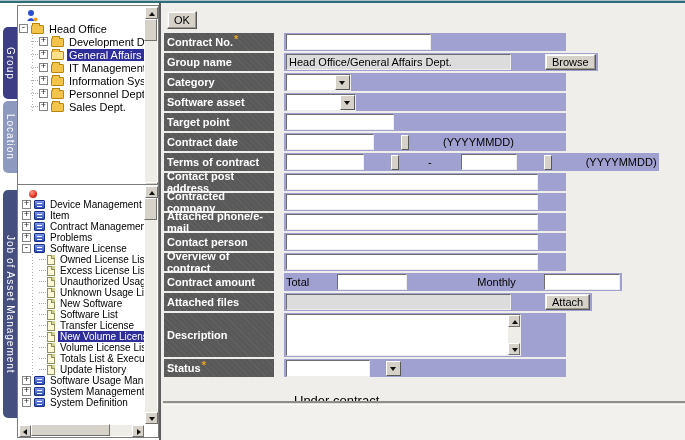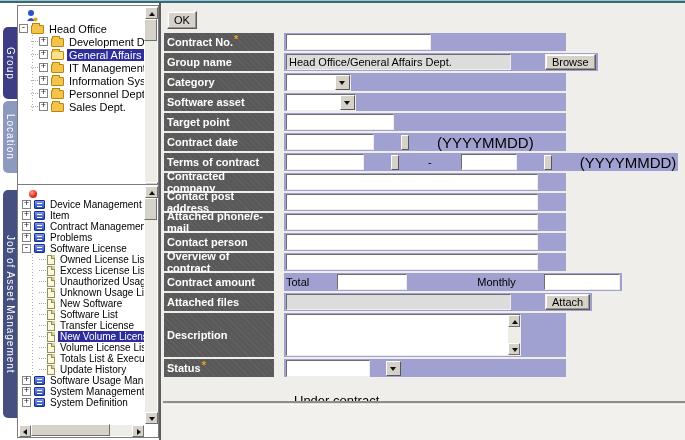--- a/index.html
+++ b/index.html
@@ -80,21 +80,21 @@
             color:#fff; font-weight:bold; font-size:11px; display:flex; align-items:center; padding:0 3px; margin-right:10px; }
   .frow.tall .flabel { align-items:center; }
   .req { color:#f2a51e; font-size:11px; margin-left:1px; position:relative; top:-3px; }
   .fvalue { flex:1; background:#a1a1d1; display:flex; align-items:center; padding:0 2px; font-size:11px; color:#000;gap:27px; }
 
   .txt { height:16px; border:1px solid; border-color:#6e6e6e #eeeeee #eeeeee #6e6e6e; background:#fff; font-size:11px; padding:0 2px; font-family:inherit; }
   .ro { background:#dcdcdc; }
   .w145{width:145px} .w225{width:225px} .w108{width:108px} .w88{width:88px} .w78{width:78px} .w56{width:56px} .w252{width:252px} .w70{width:70px} .w76{width:76px}
 
   .mini { width:8px; height:15px; flex:none; background:#d6d2ca; border:1px solid; border-color:#fff #585858 #585858 #fff; cursor:pointer; }
-  .hint { margin-left:1px; font-size:15px; }
+  .hint { margin-left:7px; font-size:11px; }
   .dash { margin:0 2px; }
   .amt-label { margin-right:1px; }
   .sp16 { width:16px; }
 
   .sel { display:inline-flex; align-items:stretch; background:#fff; border:1px solid; border-color:#6e6e6e #eeeeee #eeeeee #6e6e6e; height:17px; cursor:pointer; }
   .sel-text { font-size:13px; padding:0 7px; display:flex; align-items:center; flex:1; white-space:nowrap;margin-top:40px; }
   .sel-btn { width:15px; flex:none; background:#d6d2ca; border:1px solid; border-color:#fff #585858 #585858 #fff; position:relative; }
   .sel-btn::before { content:""; position:absolute; left:3px; top:5px; border-left:3px solid transparent; border-right:3px solid transparent; border-top:4px solid #111; }
   .selw65{width:65px} .selw70{width:70px} .selw84{width:84px}
 
@@ -388,30 +388,30 @@
           <span class="mini"></span>
           <span class="dash">-</span>
           <input class="txt w56" style="">
           <span class="mini"></span>
           <span class="hint">(YYYYMMDD)</span>
         </div>
       </div>
 
       <div class="frow">
         <div class="flabel">
+            <span>Contact post address</span>
+          </div>
+        <div class="fvalue">
+            <input class="txt w252" style="">
+          </div>
+      </div>
+
+      <div class="frow">
+        <div class="flabel">
             <span>Contracted company</span>
-          </div>
-        <div class="fvalue">
-            <input class="txt w252" style="">
-          </div>
-      </div>
-
-      <div class="frow">
-        <div class="flabel">
-            <span>Contact post address</span>
           </div>
         <div class="fvalue">
             <input class="txt w252" style="">
           </div>
       </div>
 
       <div class="frow">
         <div class="flabel">
             <span>Attached phone/e-mail</span>
           </div>

